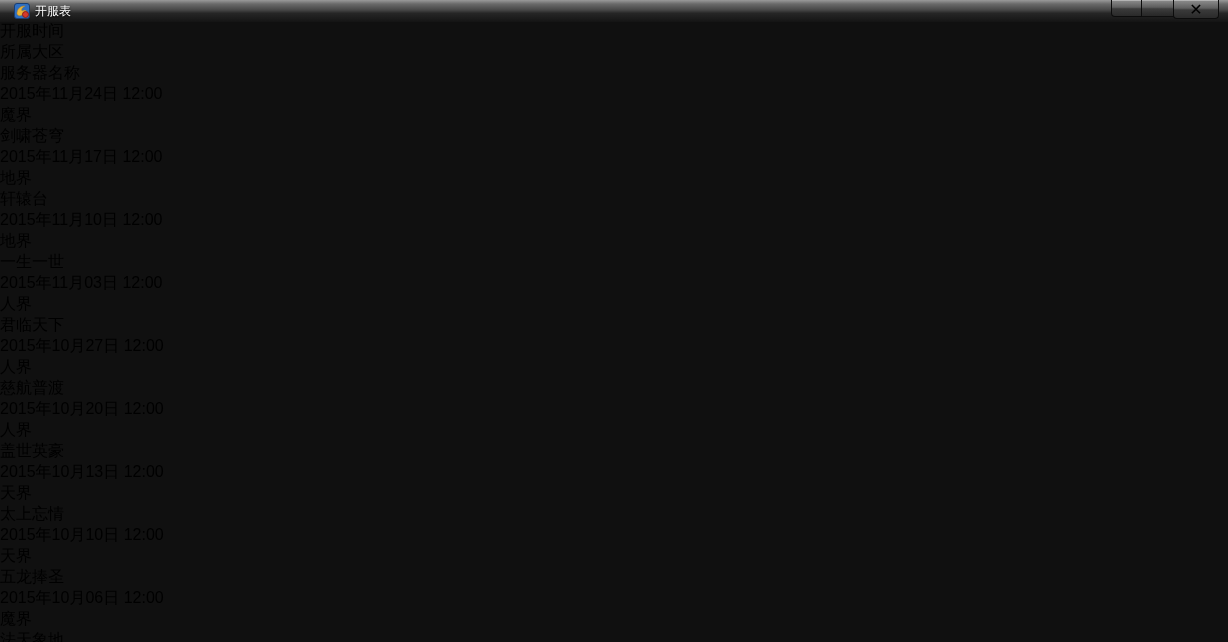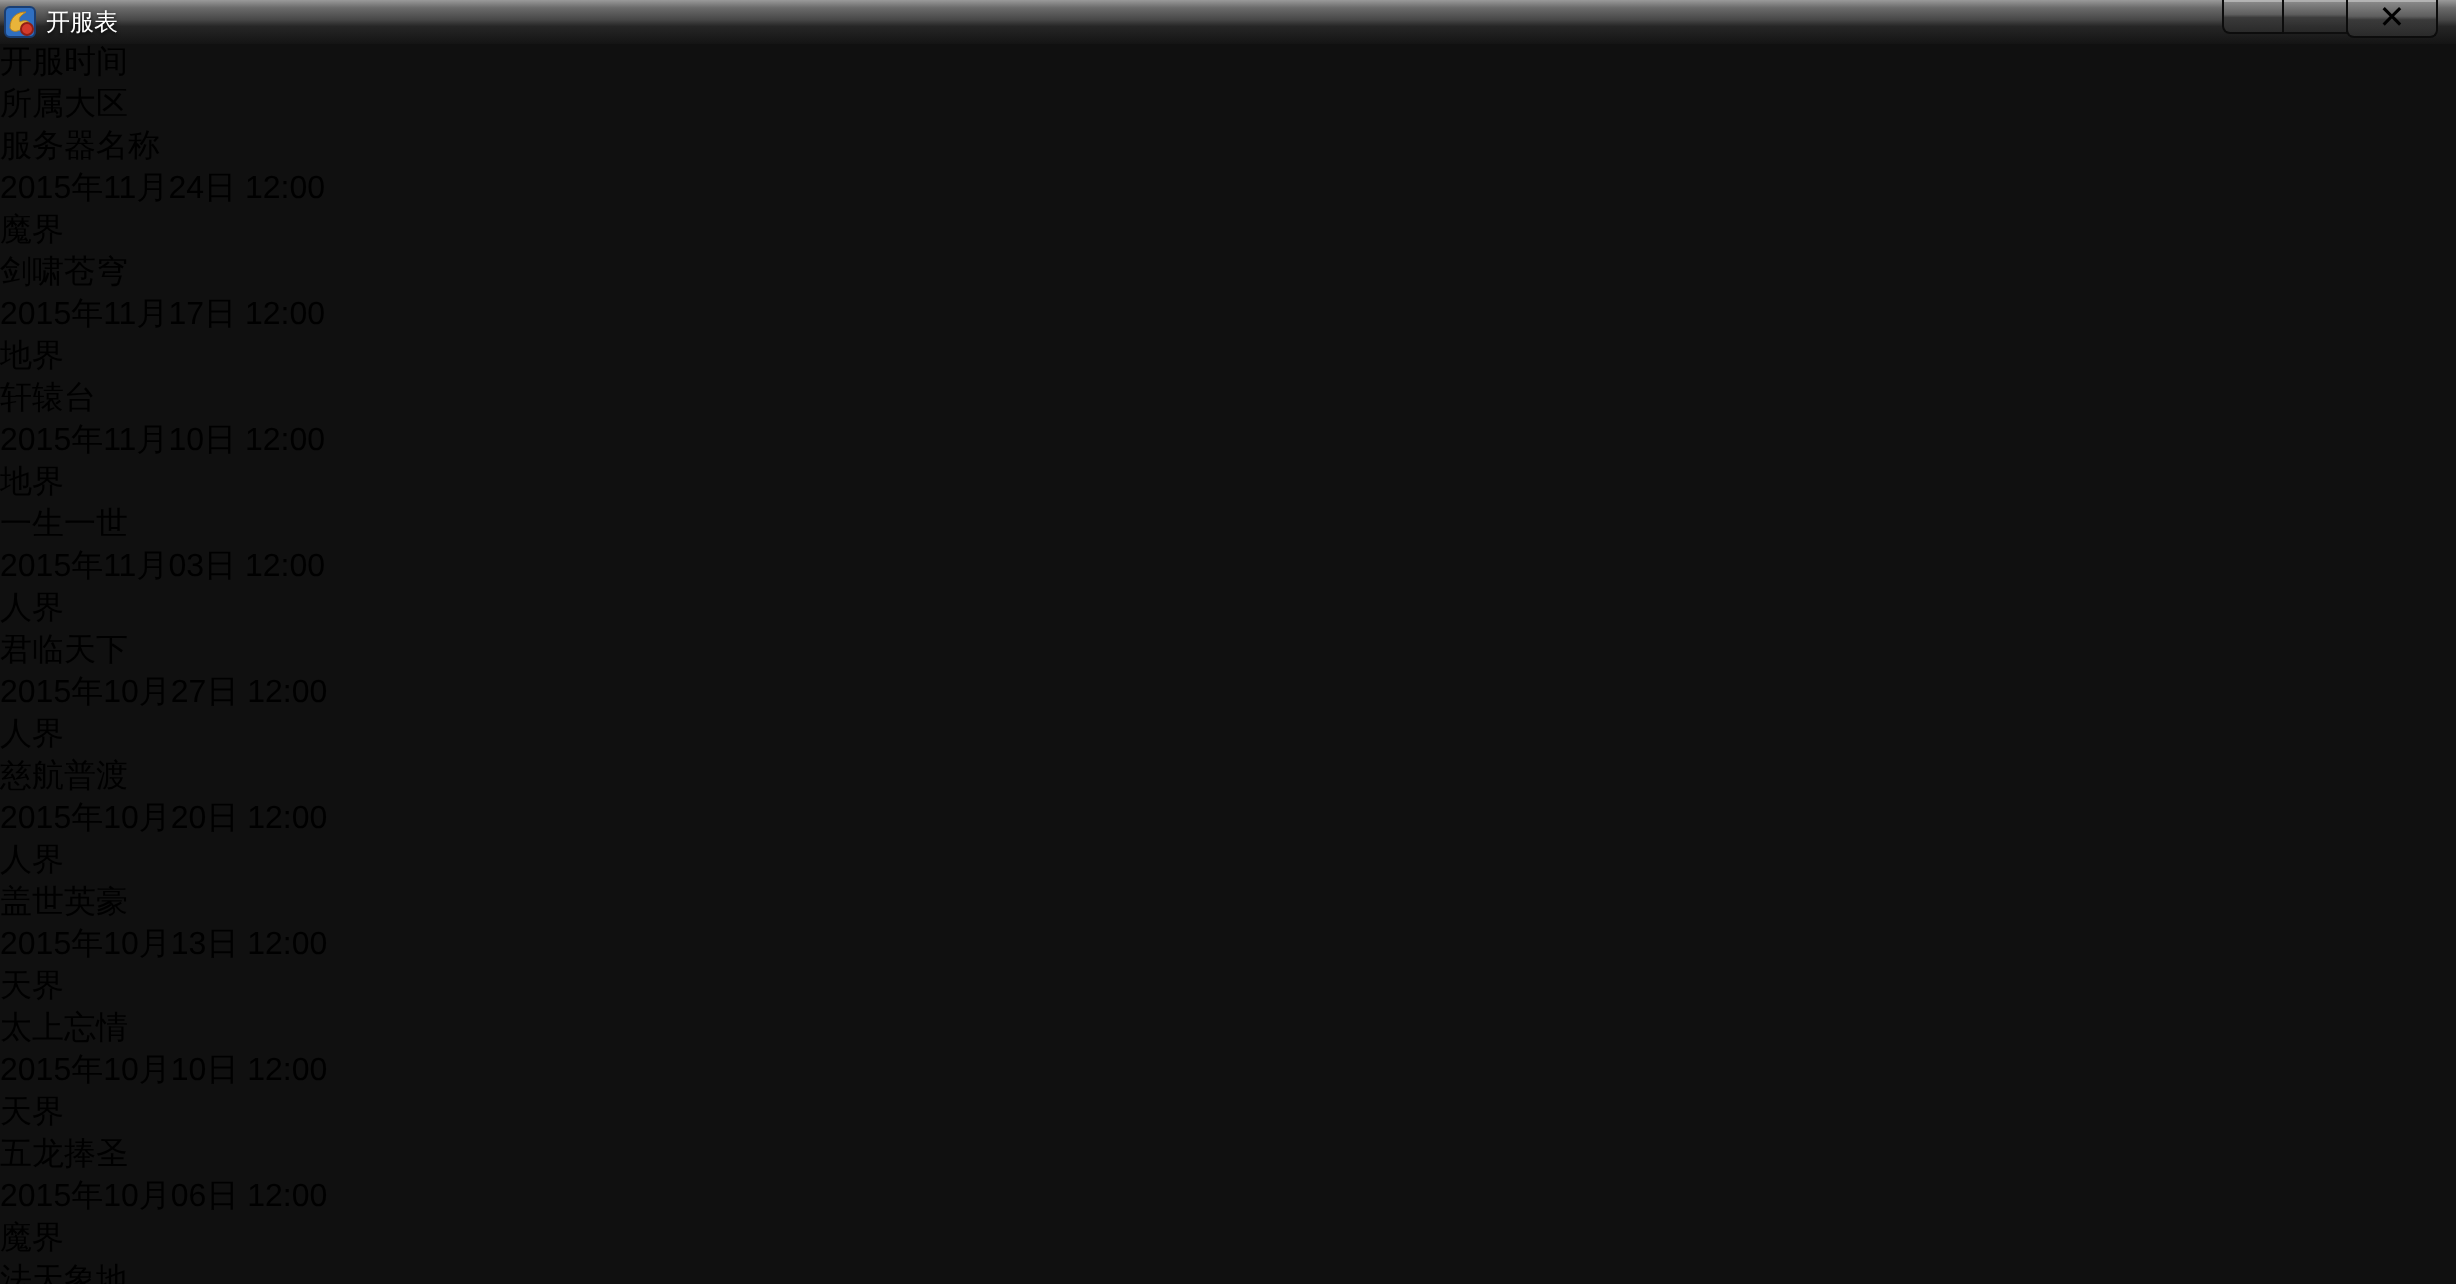--- a/index.html
+++ b/index.html
@@ -5,21 +5,21 @@
   * { margin:0; padding:0; box-sizing:border-box; }
   html,body { width:1228px; height:642px; overflow:hidden;
     font-family:"Liberation Sans","DejaVu Sans",sans-serif; }
 
   .window { position:relative; width:1228px; height:642px; background:#101010; }
 
   
   .titlebar {
     position:absolute; top:0; left:0; right:0; height:22px;
     background:linear-gradient(180deg,#9a9a9a 0%,#6a6a6a 18%,#474747 45%,#262626 60%,#141414 100%);
-    display:flex; align-items:center; padding-left:2px;
+    display:flex; align-items:center; padding-left:14px;
   }
   .app-icon { width:16px; height:16px; margin-right:5px; flex:0 0 auto; display:block; }
   .title-text { color:#ffffff; font-size:12px; text-shadow:0 1px 2px #000; }
 
   .win-buttons { position:absolute; top:0; right:9px; display:flex; }
   .win-btn {
     height:17px; border:1px solid #0c0c0c; border-top:none; margin-left:-1px;
     background:linear-gradient(180deg,#8e8e8e 0%,#5f5f5f 45%,#3a3a3a 55%,#2a2a2a 100%);
     box-shadow:inset 0 1px 0 rgba(255,255,255,.35);
     display:flex; align-items:center; justify-content:center; cursor:default;

